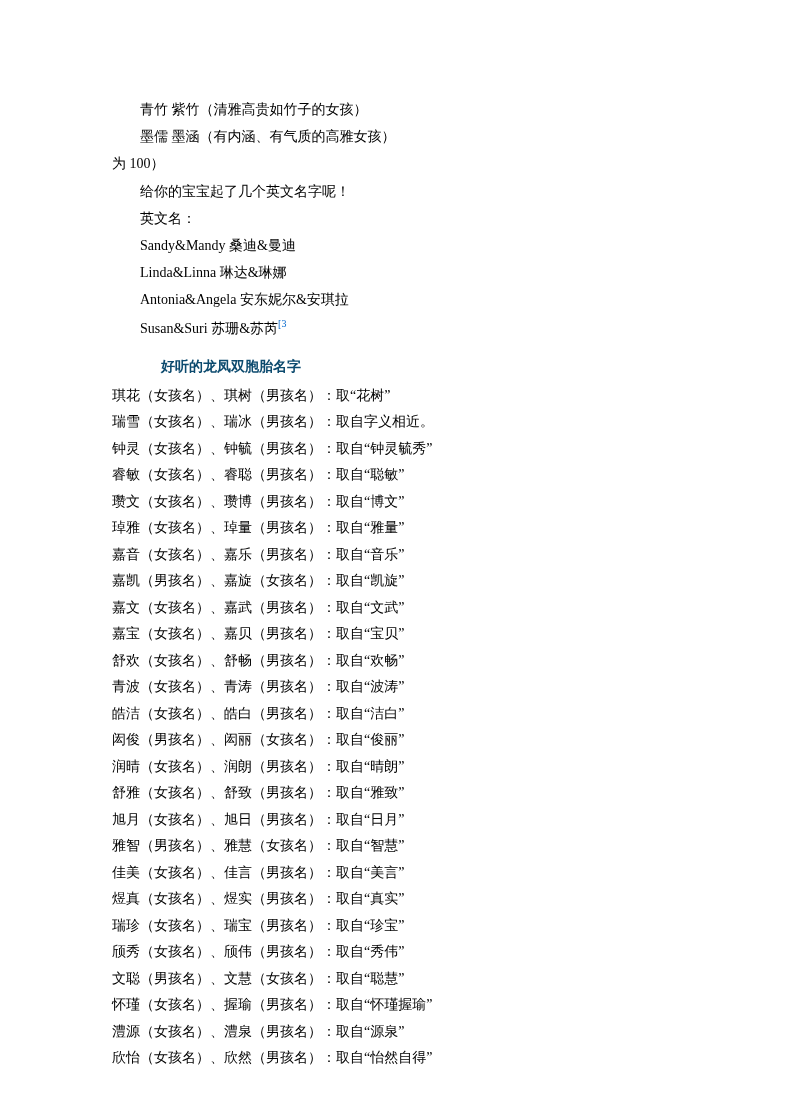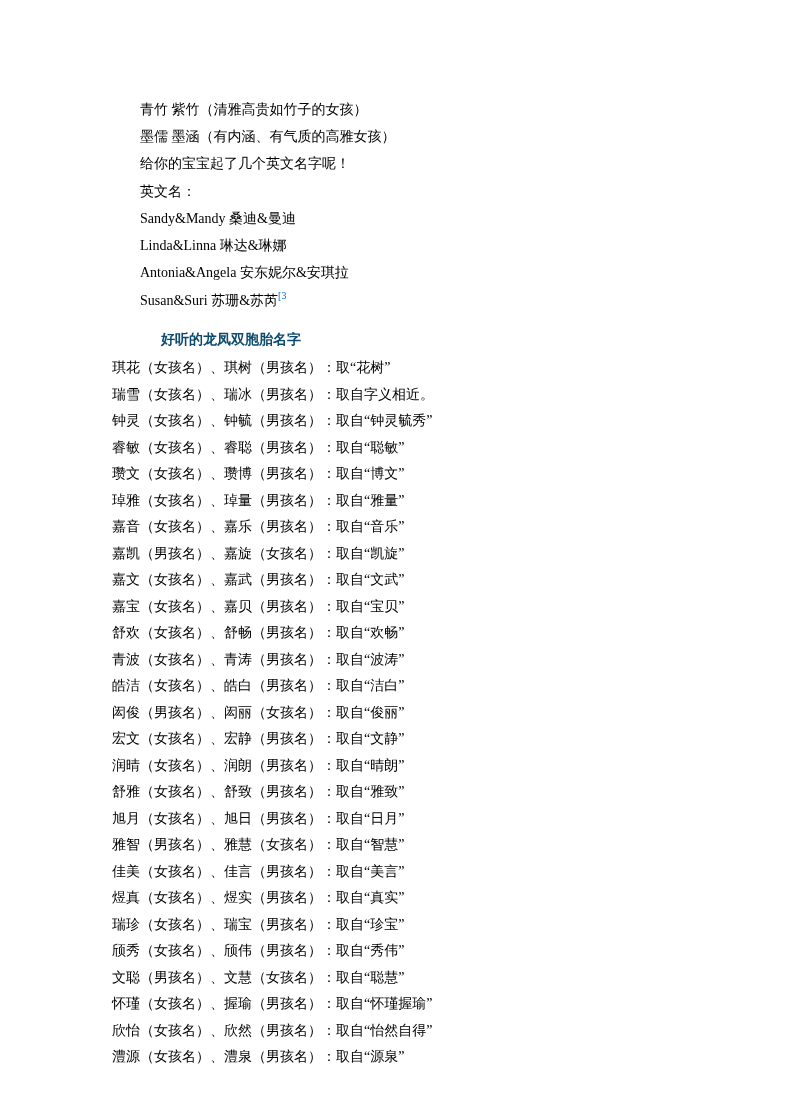--- a/index.html
+++ b/index.html
@@ -42,20 +42,21 @@
     p {
       margin: 2px;
     }
   </style>
 </head>
 <body>
 
 <div>
   <p class="indent">青竹  紫竹（清雅高贵如竹子的女孩）</p>
   <p class="indent">墨儒  墨涵（有内涵、有气质的高雅女孩）</p>
+  <p class="no-indent">为 100）</p>
   <p class="indent">给你的宝宝起了几个英文名字呢！</p>
   <p class="indent">英文名：</p>
   <p class="indent">Sandy&amp;Mandy 桑迪&amp;曼迪</p>
   <p class="indent">Linda&amp;Linna 琳达&amp;琳娜</p>
   <p class="indent">Antonia&amp;Angela 安东妮尔&amp;安琪拉</p>
   <p class="indent">
     <span>Susan&amp;Suri 苏珊&amp;苏芮</span><span class="ref">[3</span>
   </p>
 
   <p class="section-title">好听的龙凤双胞胎名字</p>
@@ -68,27 +69,26 @@
       <p class="name-line">瓒文（女孩名）、瓒博（男孩名）：取自“博文”</p>
       <p class="name-line">琸雅（女孩名）、琸量（男孩名）：取自“雅量”</p>
       <p class="name-line">嘉音（女孩名）、嘉乐（男孩名）：取自“音乐”</p>
       <p class="name-line">嘉凯（男孩名）、嘉旋（女孩名）：取自“凯旋”</p>
       <p class="name-line">嘉文（女孩名）、嘉武（男孩名）：取自“文武”</p>
       <p class="name-line">嘉宝（女孩名）、嘉贝（男孩名）：取自“宝贝”</p>
       <p class="name-line">舒欢（女孩名）、舒畅（男孩名）：取自“欢畅”</p>
       <p class="name-line">青波（女孩名）、青涛（男孩名）：取自“波涛”</p>
       <p class="name-line">皓洁（女孩名）、皓白（男孩名）：取自“洁白”</p>
       <p class="name-line">闳俊（男孩名）、闳丽（女孩名）：取自“俊丽”</p>
-      <p class="name-line">宏文（女孩名）、宏静（男孩名）：取自“文静”</p>
       <p class="name-line">润晴（女孩名）、润朗（男孩名）：取自“晴朗”</p>
       <p class="name-line">舒雅（女孩名）、舒致（男孩名）：取自“雅致”</p>
       <p class="name-line">旭月（女孩名）、旭日（男孩名）：取自“日月”</p>
       <p class="name-line">雅智（男孩名）、雅慧（女孩名）：取自“智慧”</p>
       <p class="name-line">佳美（女孩名）、佳言（男孩名）：取自“美言”</p>
       <p class="name-line">煜真（女孩名）、煜实（男孩名）：取自“真实”</p>
       <p class="name-line">瑞珍（女孩名）、瑞宝（男孩名）：取自“珍宝”</p>
       <p class="name-line">颀秀（女孩名）、颀伟（男孩名）：取自“秀伟”</p>
       <p class="name-line">文聪（男孩名）、文慧（女孩名）：取自“聪慧”</p>
       <p class="name-line">怀瑾（女孩名）、握瑜（男孩名）：取自“怀瑾握瑜”</p>
+      <p class="name-line">澧源（女孩名）、澧泉（男孩名）：取自“源泉”</p>
       <p class="name-line">欣怡（女孩名）、欣然（男孩名）：取自“怡然自得”</p>
-      <p class="name-line">澧源（女孩名）、澧泉（男孩名）：取自“源泉”</p>
     </div>
 </div>
 
 </body></html>

